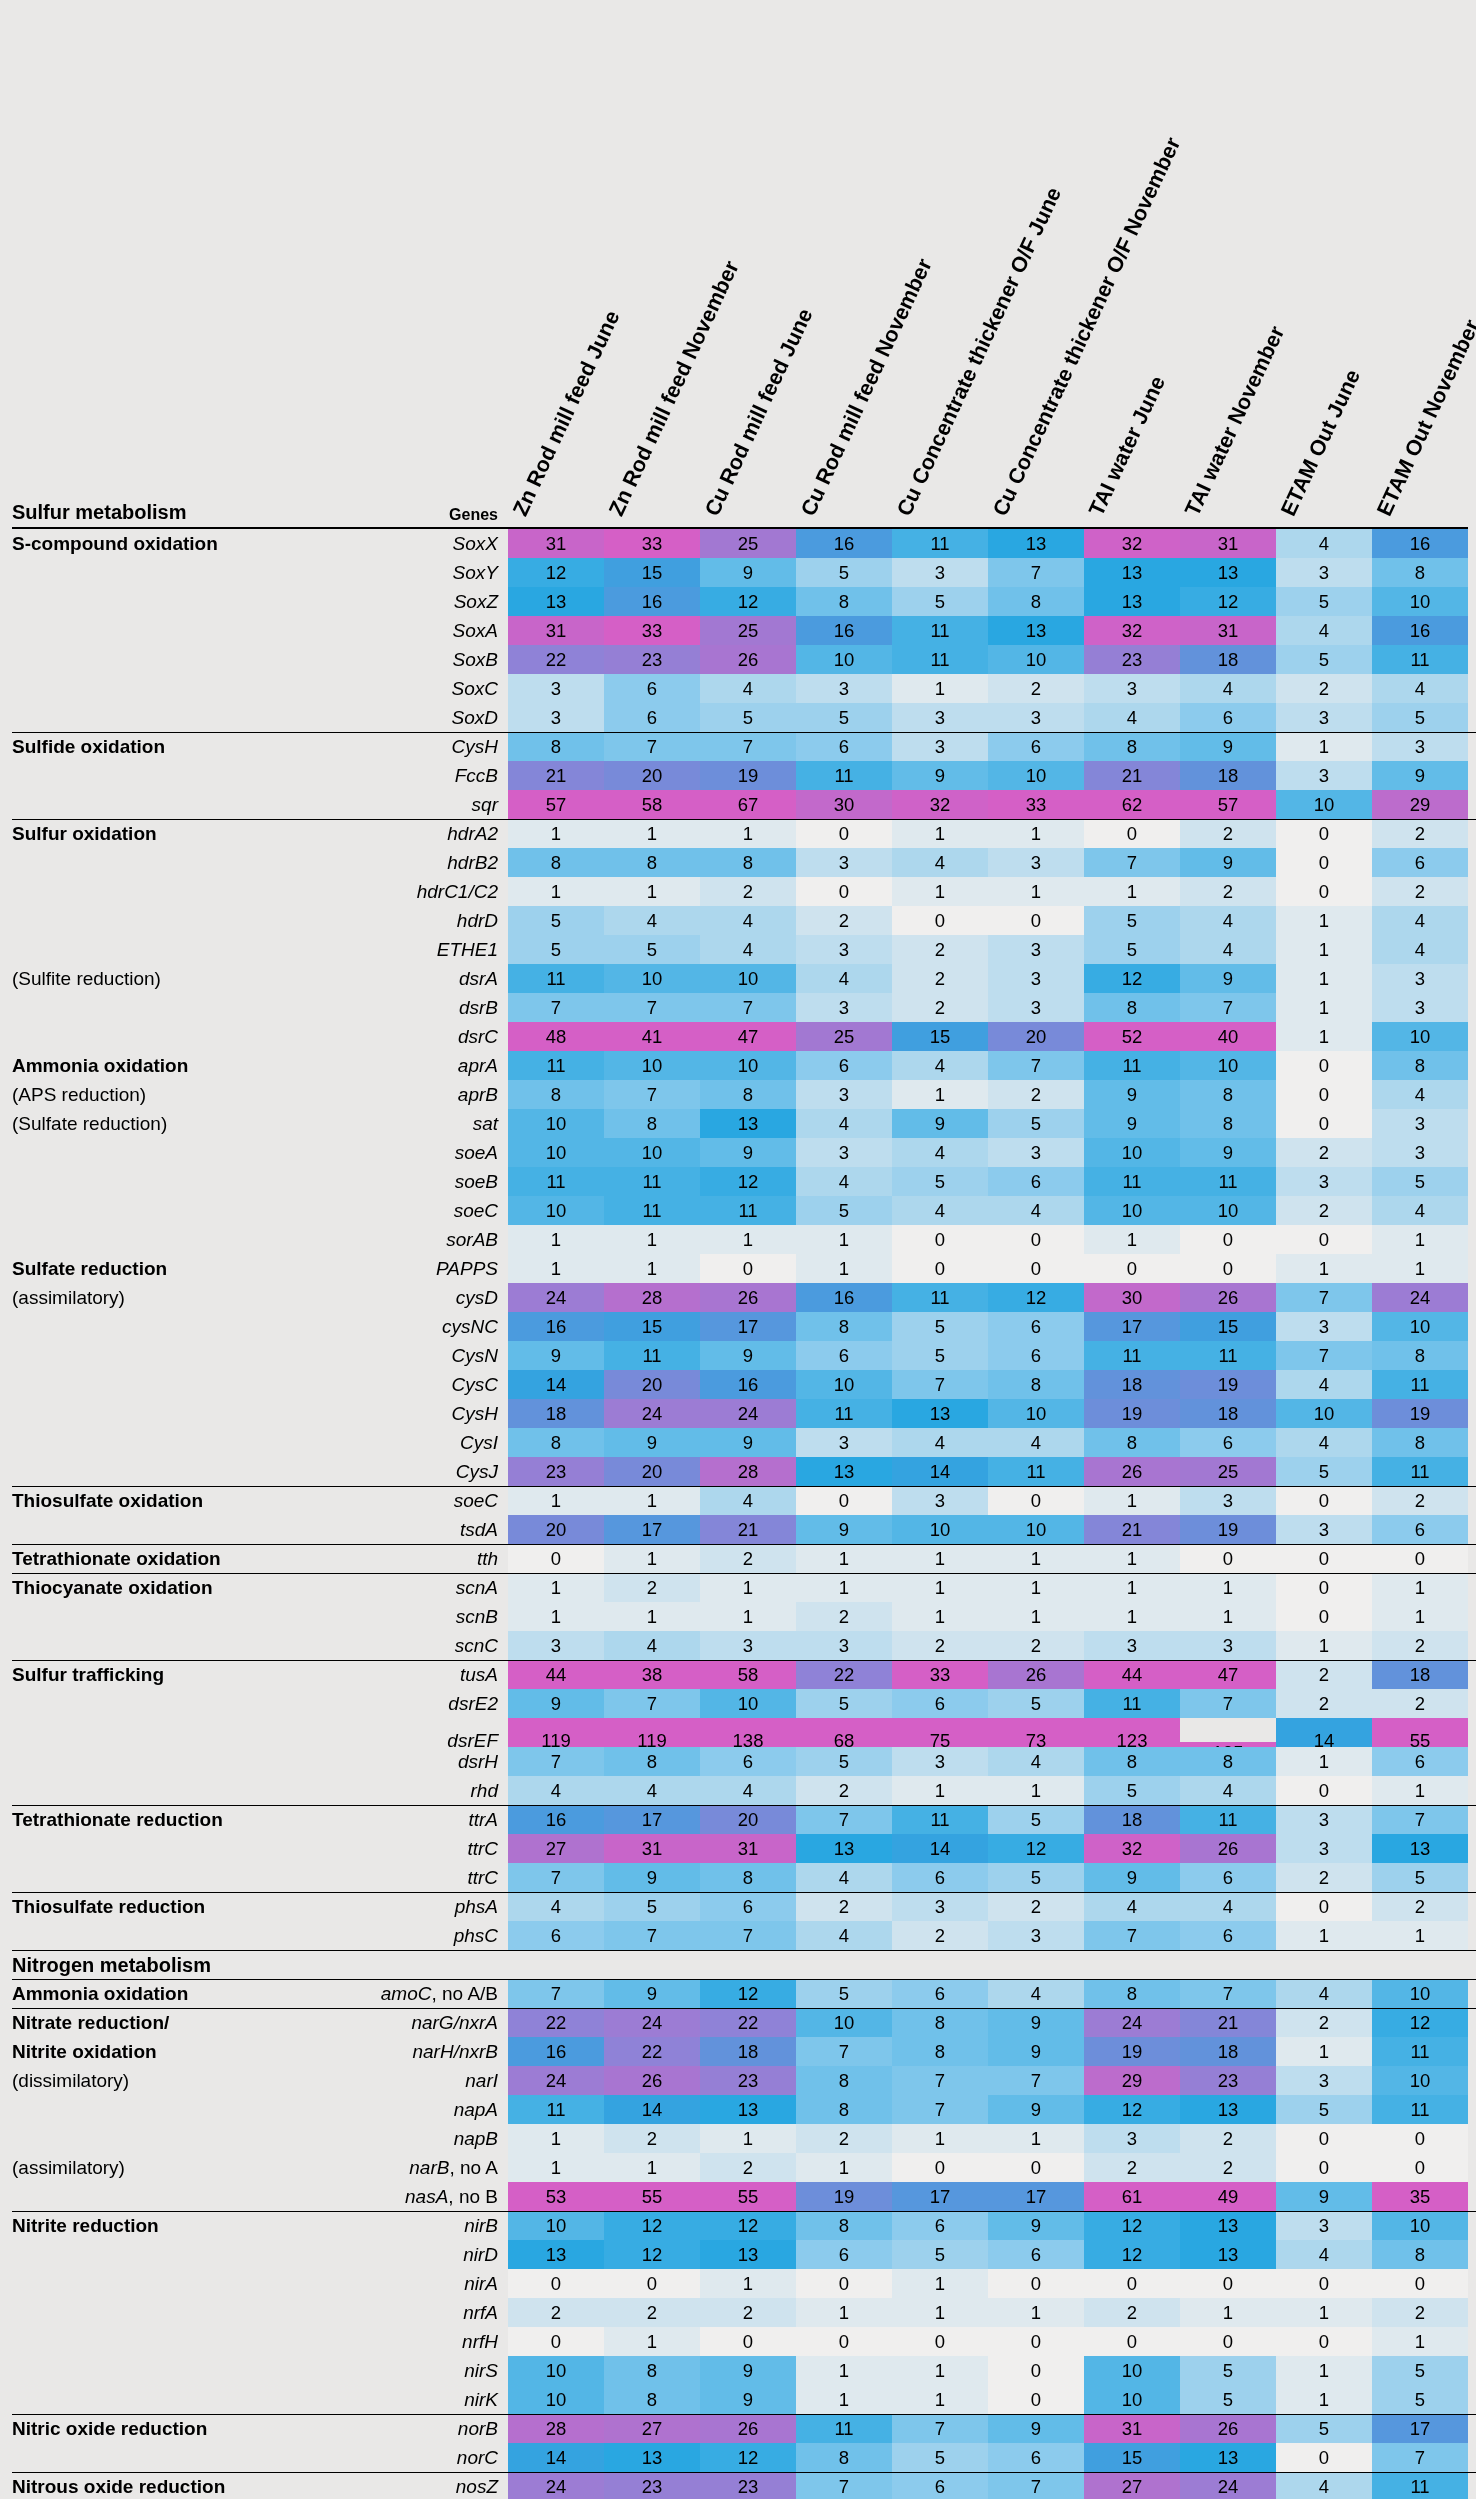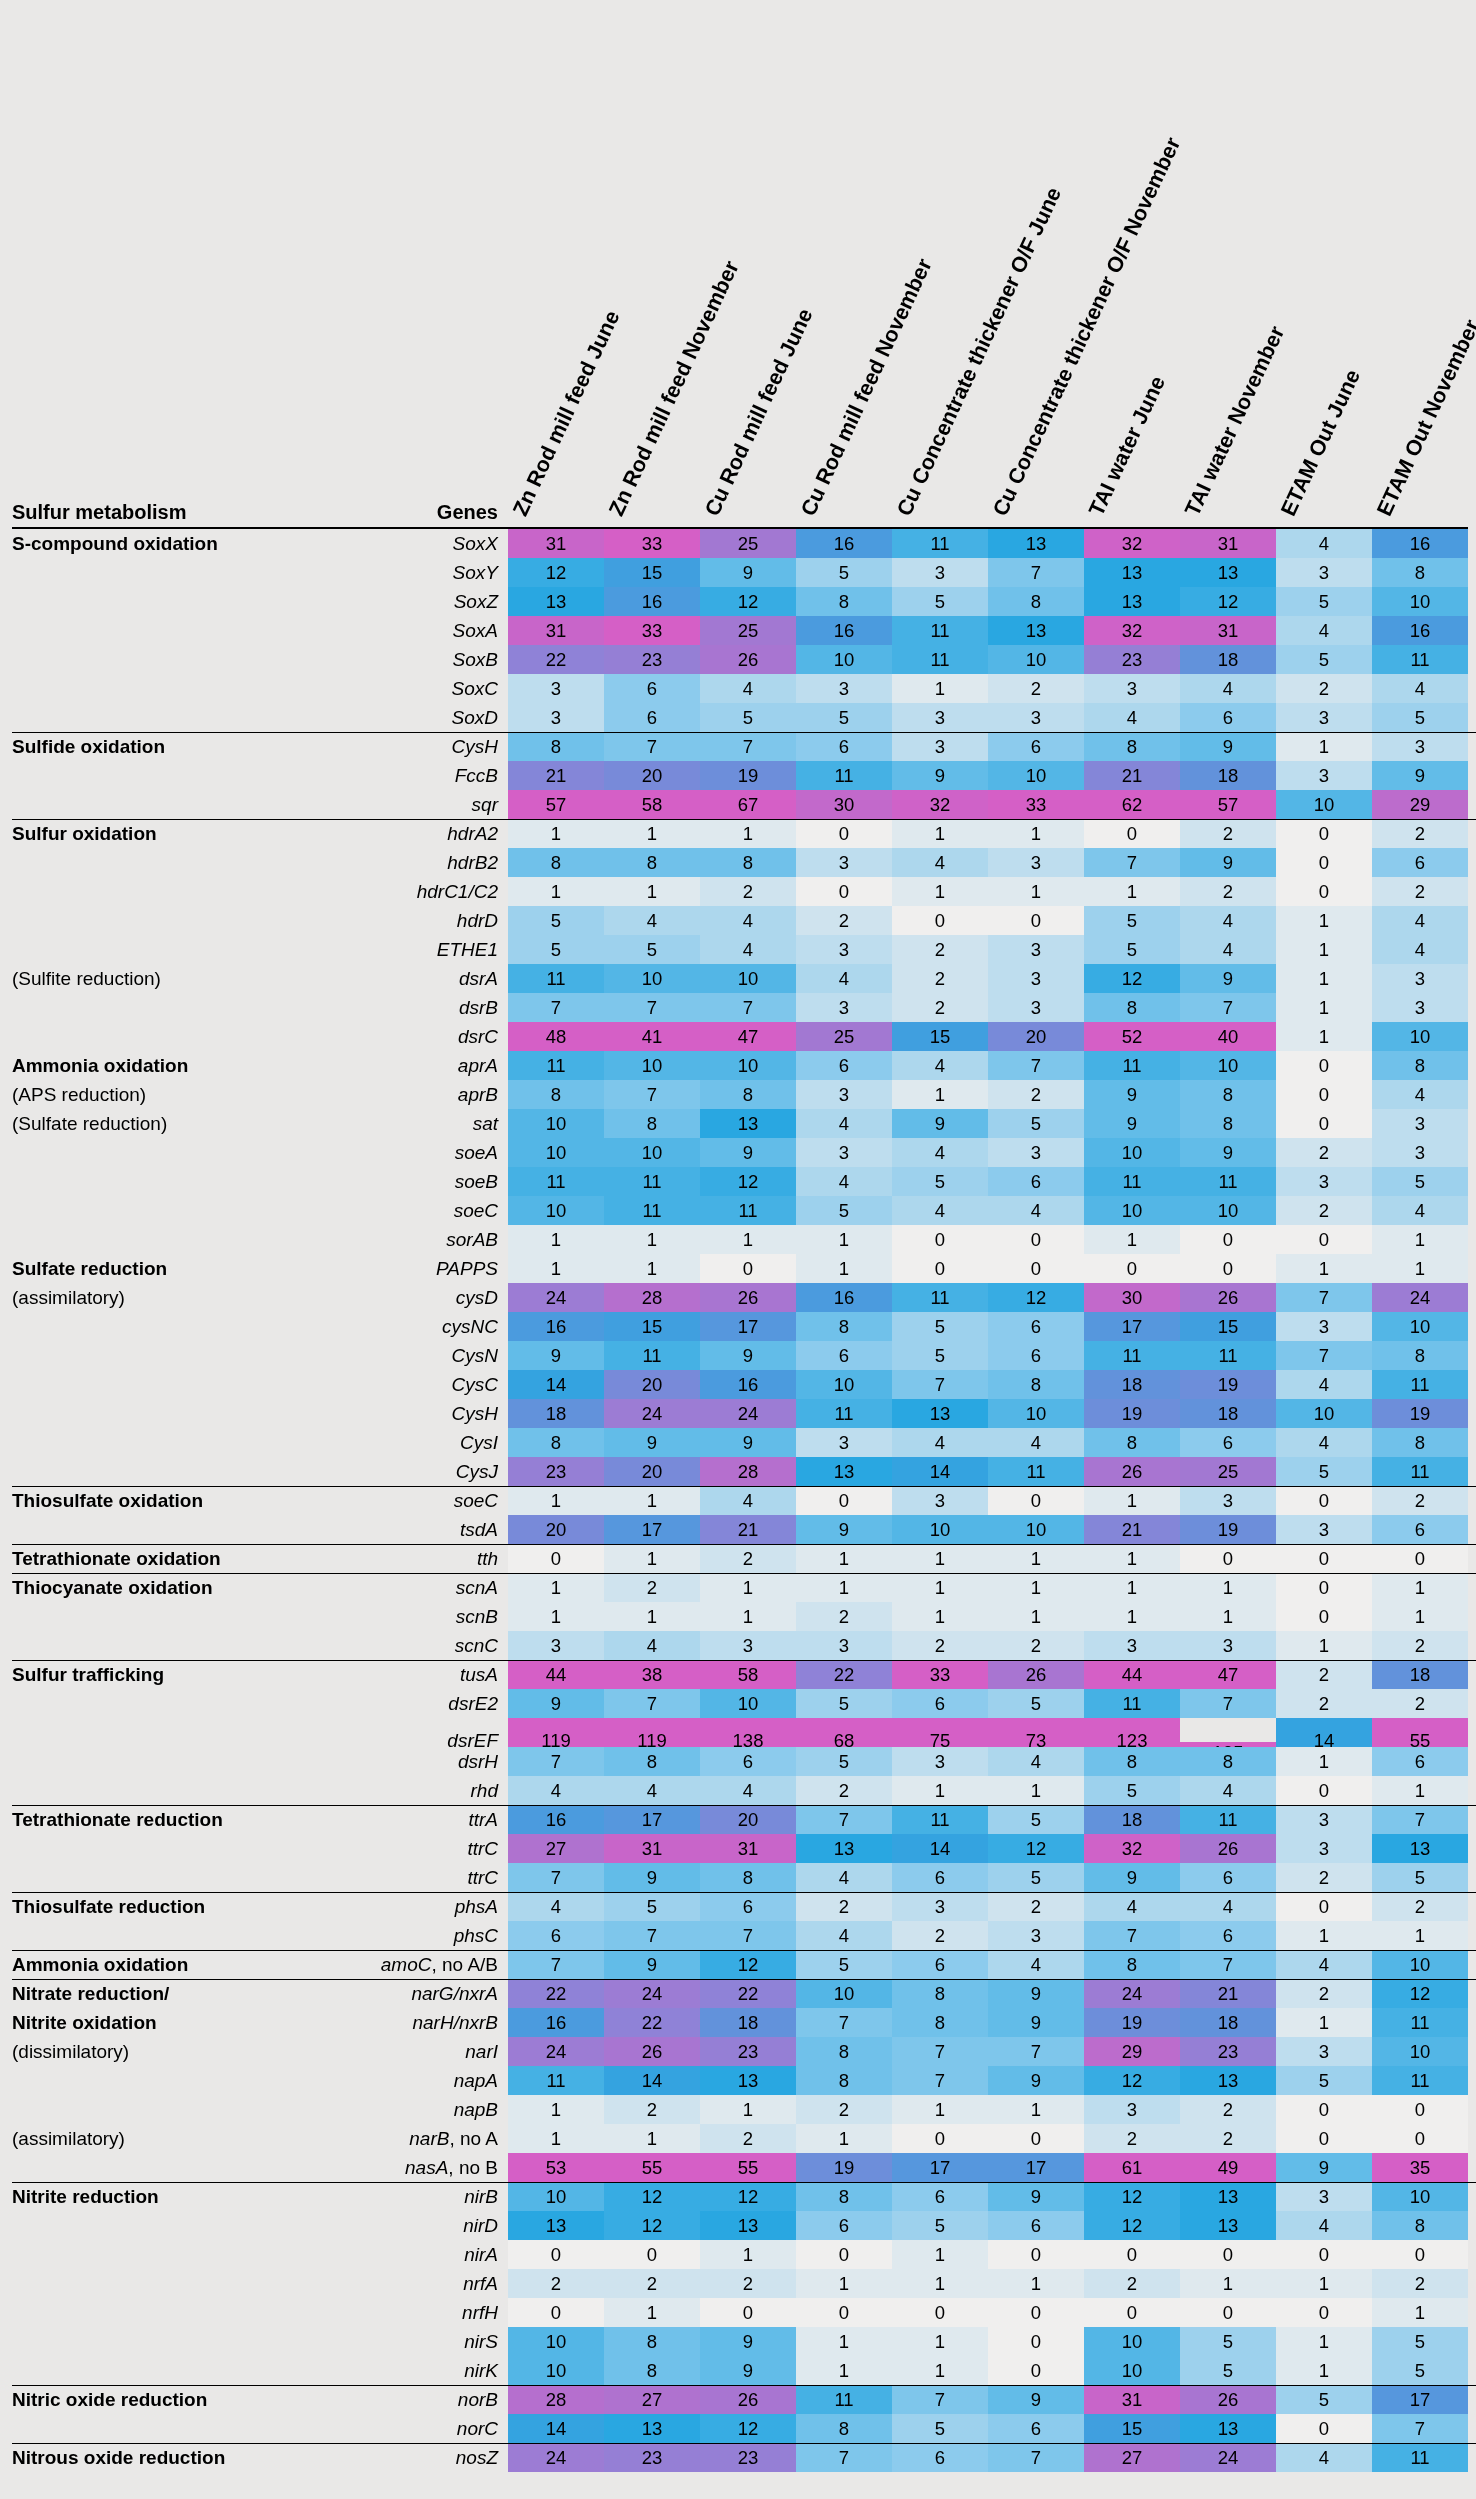--- a/index.html
+++ b/index.html
@@ -1,20 +1,20 @@
 <!DOCTYPE html>
 <html style="font-size:8px"><head>
 <meta charset="utf-8">
 <style>
   html,body{margin:0;padding:0;background:#e9e8e7;font-family:"Liberation Sans",sans-serif;color:#000;}
   .page{position:relative;width:1477px;height:2598px;box-sizing:border-box;padding:7px 0 12.5px 12px;overflow:hidden;}
   .header{position:relative;height:520px;width:1456px;border-bottom:2px solid #000;overflow:visible;}
   .col-label{position:absolute;bottom:7px;white-space:nowrap;font-weight:bold;font-size:21.5px;transform:rotate(-65deg);transform-origin:0 100%;}
   .hdr-left{position:absolute;left:0;bottom:3px;font-weight:bold;font-size:20px;}
-  .hdr-genes{position:absolute;left:390px;width:96px;bottom:3px;font-weight:bold;font-size:20px;text-align:right;}
+  .hdr-genes{position:absolute;left:390px;width:96px;bottom:3px;font-weight:bold;font-size:16px;text-align:right;}
   .row{display:grid;grid-template-columns:390px 106px repeat(10,96px);height:29px;box-sizing:border-box;}
   .row.rule{border-top:1.5px solid #000;}
   .cat{display:flex;align-items:center;font-weight:bold;font-size:19px;white-space:nowrap;overflow:visible;}
   .cat.plain{font-weight:normal;}
   .gene{display:flex;align-items:center;justify-content:flex-end;padding-right:10px;font-size:19px;white-space:nowrap;box-sizing:border-box;}
   .gene i{font-style:italic;}
   .gene .note{font-style:normal;}
   .cell{display:flex;align-items:center;justify-content:center;font-size:18.5px;}
   .section .cat{font-size:20px;}
 </style>
@@ -816,20 +816,34 @@
         <div class="cell" style="background: rgb(126, 198, 235);">7</div>
         <div class="cell" style="background: rgb(126, 198, 235);">7</div>
         <div class="cell" style="background: rgb(173, 215, 237);">4</div>
         <div class="cell" style="background: rgb(207, 227, 238);">2</div>
         <div class="cell" style="background: rgb(190, 221, 238);">3</div>
         <div class="cell" style="background: rgb(126, 198, 235);">7</div>
         <div class="cell" style="background: rgb(140, 203, 237);">6</div>
         <div class="cell" style="background: rgb(223, 233, 238);">1</div>
         <div class="cell" style="background: rgb(223, 233, 238);">1</div>
       </div>
+      <div class="row rule section">
+        <div class="cat">Nitrogen metabolism</div>
+        <div class="gene"></div>
+        <div class="cell"></div>
+        <div class="cell"></div>
+        <div class="cell"></div>
+        <div class="cell"></div>
+        <div class="cell"></div>
+        <div class="cell"></div>
+        <div class="cell"></div>
+        <div class="cell"></div>
+        <div class="cell"></div>
+        <div class="cell"></div>
+      </div>
       <div class="row rule">
         <div class="cat">Ammonia oxidation</div>
         <div class="gene">
           <i>amoC</i>
           <span class="note">, no A/B</span>
         </div>
         <div class="cell" style="background: rgb(126, 198, 235);">7</div>
         <div class="cell" style="background: rgb(98, 188, 232);">9</div>
         <div class="cell" style="background: rgb(55, 172, 227);">12</div>
         <div class="cell" style="background: rgb(157, 209, 237);">5</div>

